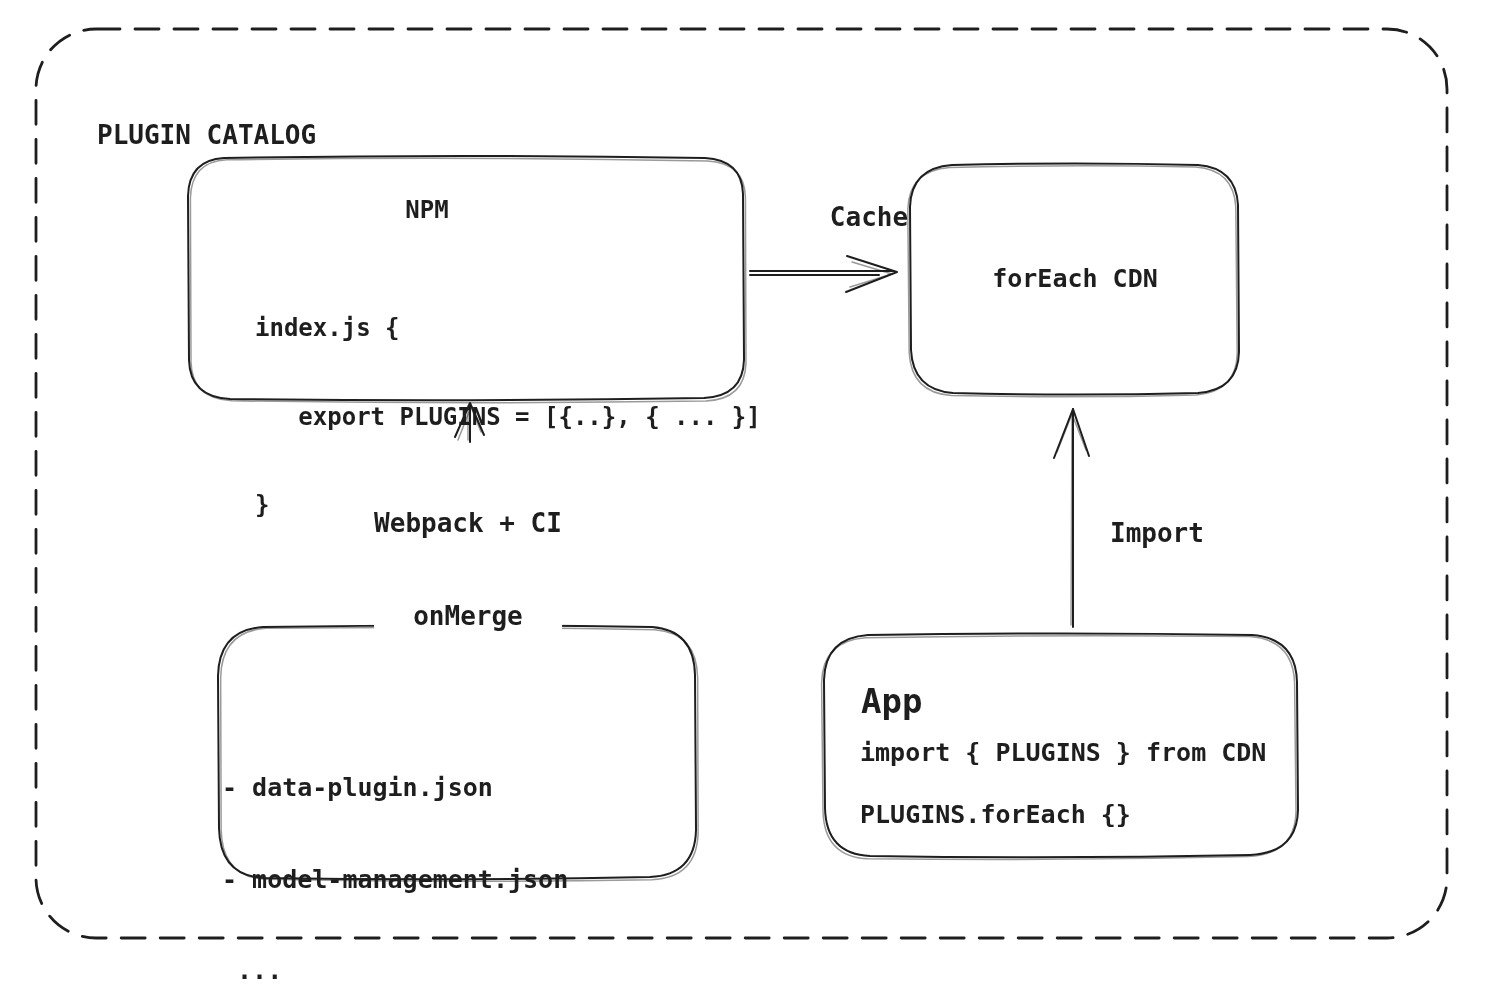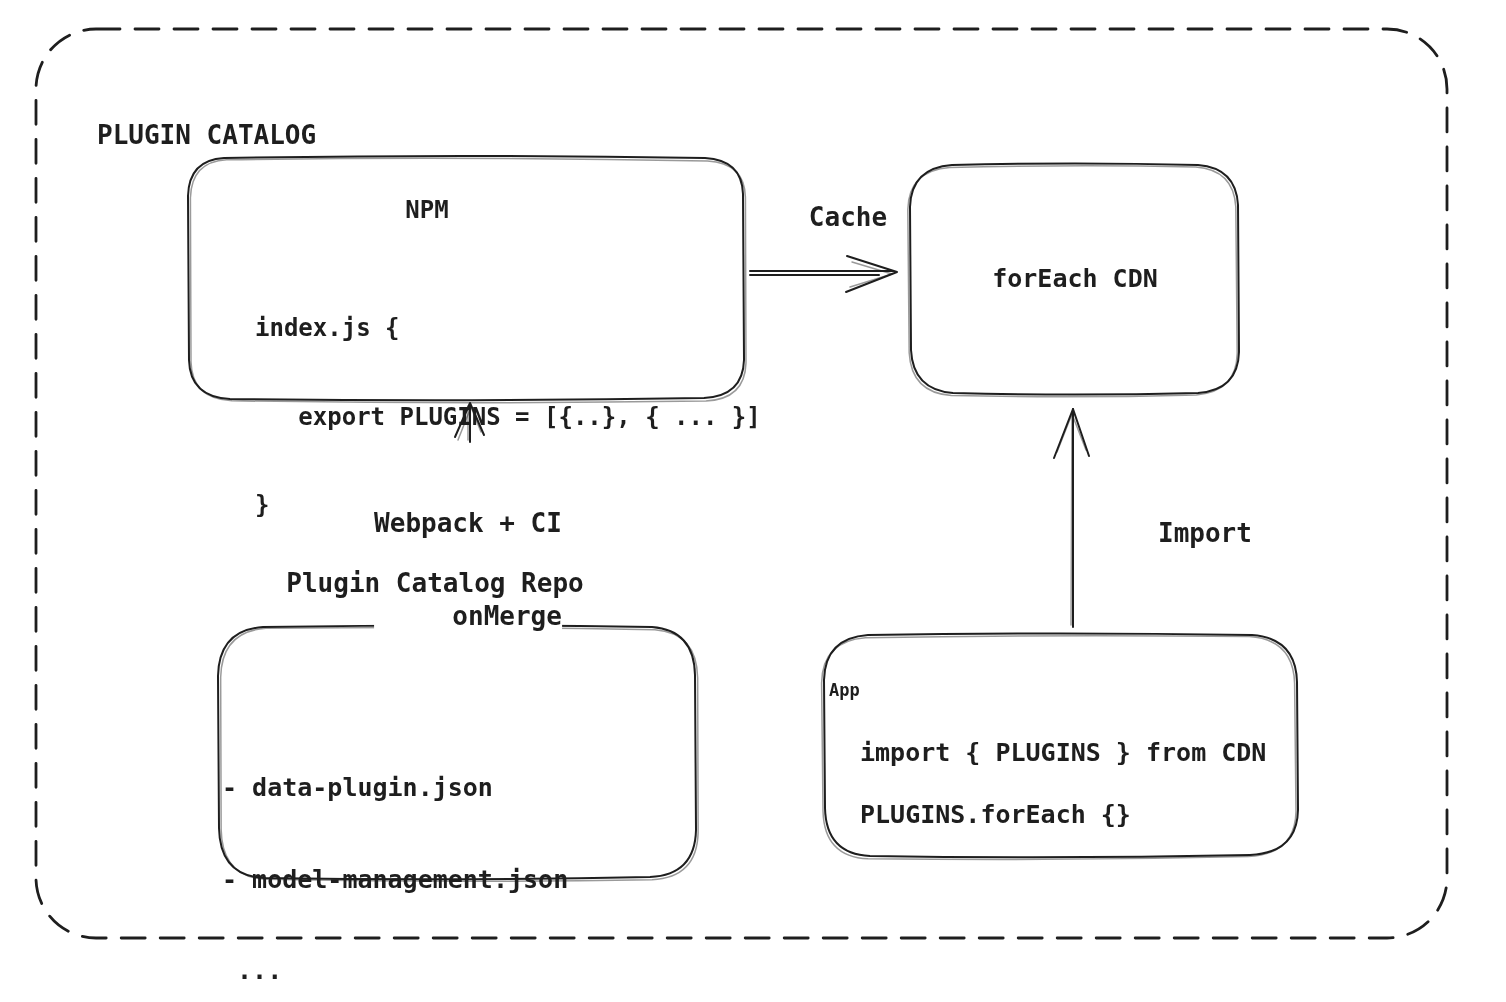--- a/index.html
+++ b/index.html
@@ -15,21 +15,21 @@
   .ghost { opacity: 0.45; stroke-width: 1.5; }
   .dashed { stroke-dasharray: 24 15; stroke-width: 2.8; }
   .txt {
     position: absolute;
     color: #1e1e1e;
     font-weight: bold;
     white-space: pre;
     line-height: 1.24;
   }
   .ctr  { transform: translate(-50%, -50%); text-align: left; }
-  .ctrx { transform: translateX(-50%); text-align: right; }
+  .ctrx { transform: translateX(-50%); text-align: center; }
 </style>
 </head>
 <body>
 
 <div class="stage">
 
   <svg class="layer" width="1506" height="1002" viewBox="0 0 1506 1002">
     <g class="ink">
 
       <rect class="dashed" x="36" y="29" width="1411" height="909" rx="60"></rect>
@@ -85,36 +85,35 @@
   <div class="txt ctr" style="left:427px; top:211px; font-size:24px;">NPM</div>
 
   <div class="txt" style="left:217px; top:255px; font-size:24px; line-height:29.5px;margin-left:38px;">
     <div>index.js {</div>
     <div>   export PLUGINS = [{..}, { ... }]</div>
     <div>}</div>
   </div>
 
   <div class="txt ctr" style="left:1075px; top:278px; font-size:25px;">forEach CDN</div>
 
-  <div class="txt ctr" style="left:848px; top:217px; font-size:26px;">Cache</div>
+  <div class="txt ctr" style="left:869px; top:217px; font-size:26px;">Cache</div>
 
   <div class="txt ctrx" style="left:468px; top:446px; font-size:26px; line-height:31px; background:#ffffff;">
     <div>Webpack + CI</div>
     <div>onMerge</div>
   </div>
 
-  <div class="txt ctr" style="left:435px; top:583px; font-size:26px;">Plugin Catalog Repo</div>
 
   <div class="txt" style="left:222px; top:712px; font-size:25px; line-height:30.5px;">
     <div>- data-plugin.json</div>
     <div>- model-management.json</div>
     <div> ...</div>
   </div>
 
-  <div class="txt" style="left:829px; top:680px; font-size:17px;">App</div>
+  <div class="txt" style="left:861px; top:680px; font-size:34px;">App</div>
 
   <div class="txt" style="left:860px; top:737px; font-size:25px;text-align:right;">import { PLUGINS } from CDN</div>
 
   <div class="txt" style="left:860px; top:799px; font-size:25px;">PLUGINS.forEach {}</div>
 
-  <div class="txt" style="left:1110px; top:517px; font-size:26px;margin-left:48px;">Import</div>
+  <div class="txt" style="left:1110px; top:517px; font-size:26px;">Import</div>
 
 </div>
 
 </body></html>

